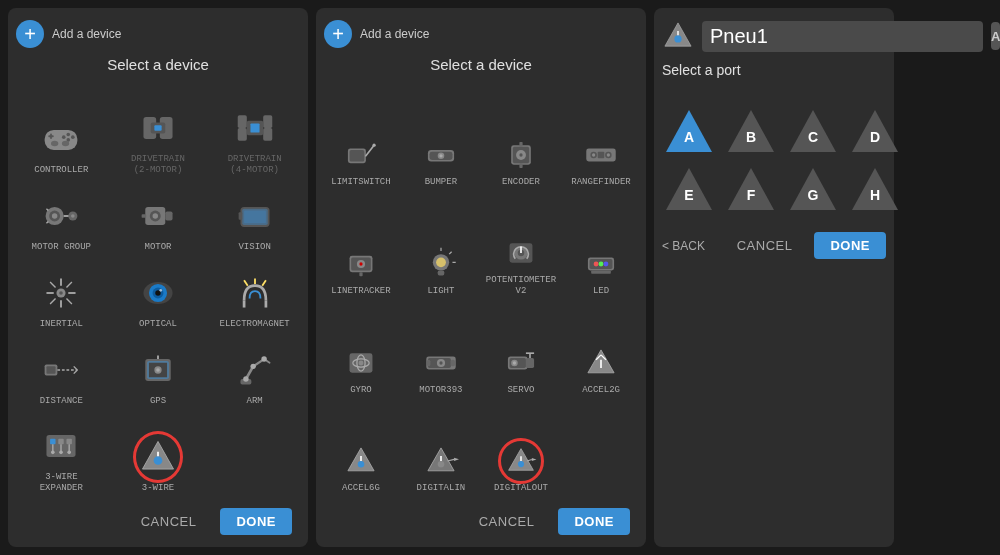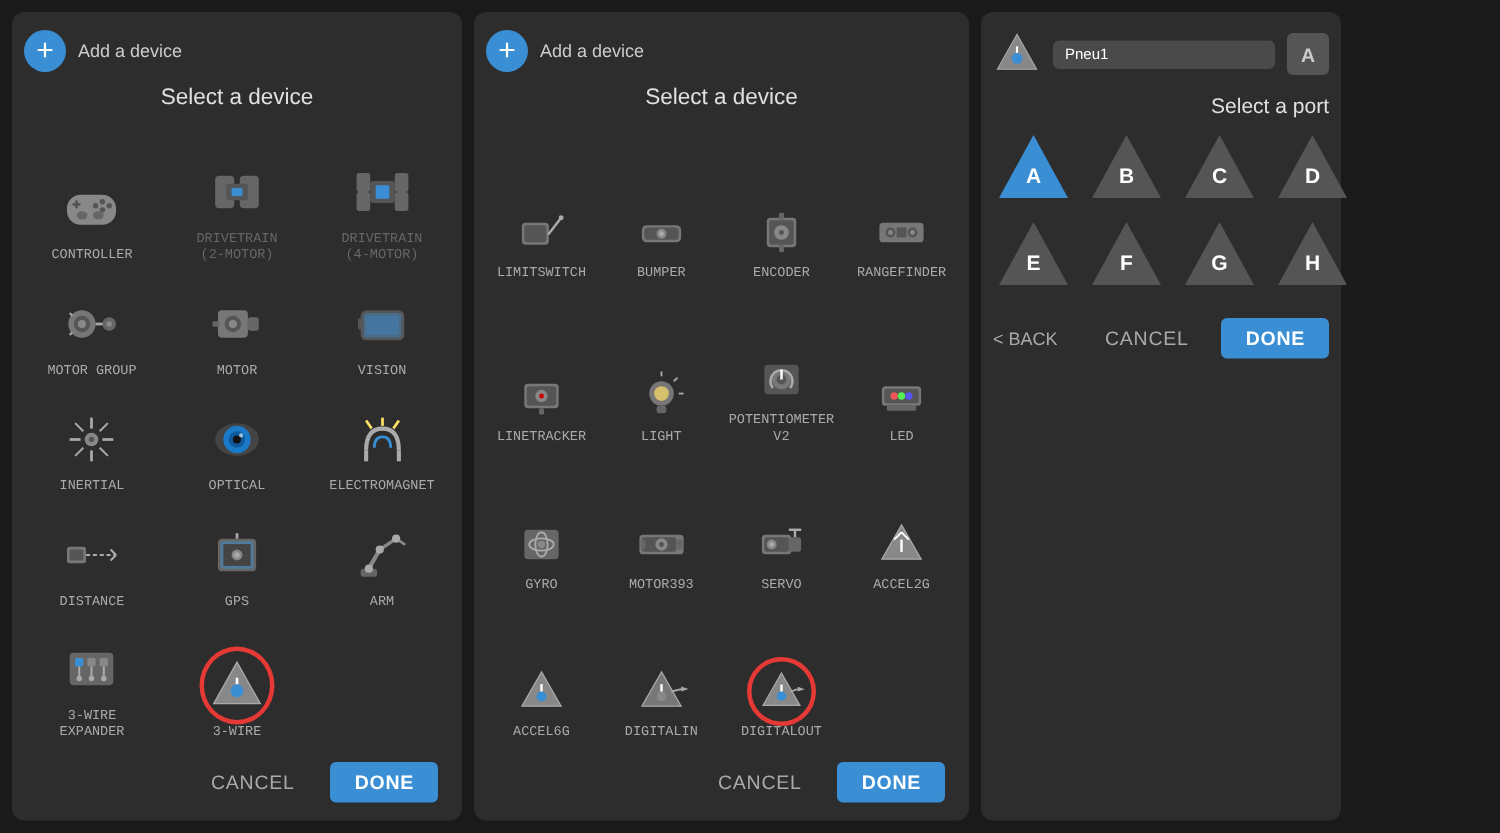--- a/index.html
+++ b/index.html
@@ -176,44 +176,44 @@
       height: 32px;
       flex-shrink: 0;
     }
 
     .pneu-input {
       flex: 1;
       background: #4a4a4a;
       border: none;
       border-radius: 4px;
       color: white;
-      font-size: 10px;
+      font-size: 20px;
       padding: 4px 8px;
       outline: none;
     }
 
     .a-badge {
       width: 28px;
       height: 28px;
       background: #555;
       border-radius: 4px;
       display: flex;
       align-items: center;
       justify-content: center;
       color: #ccc;
       font-size: 13px;
       font-weight: bold;
     }
 
     .port-title {
       color: #e0e0e0;
       font-size: 14px;
-      text-align: right;
+      text-align: left;
       width: 100%;
-      margin-bottom: 8px;
+      margin-bottom: 28px;
     }
 
     .port-grid {
       display: grid;
       grid-template-columns: repeat(4, 1fr);
       gap: 8px;
       width: 100%;
       margin-bottom: 8px;
     }
 

